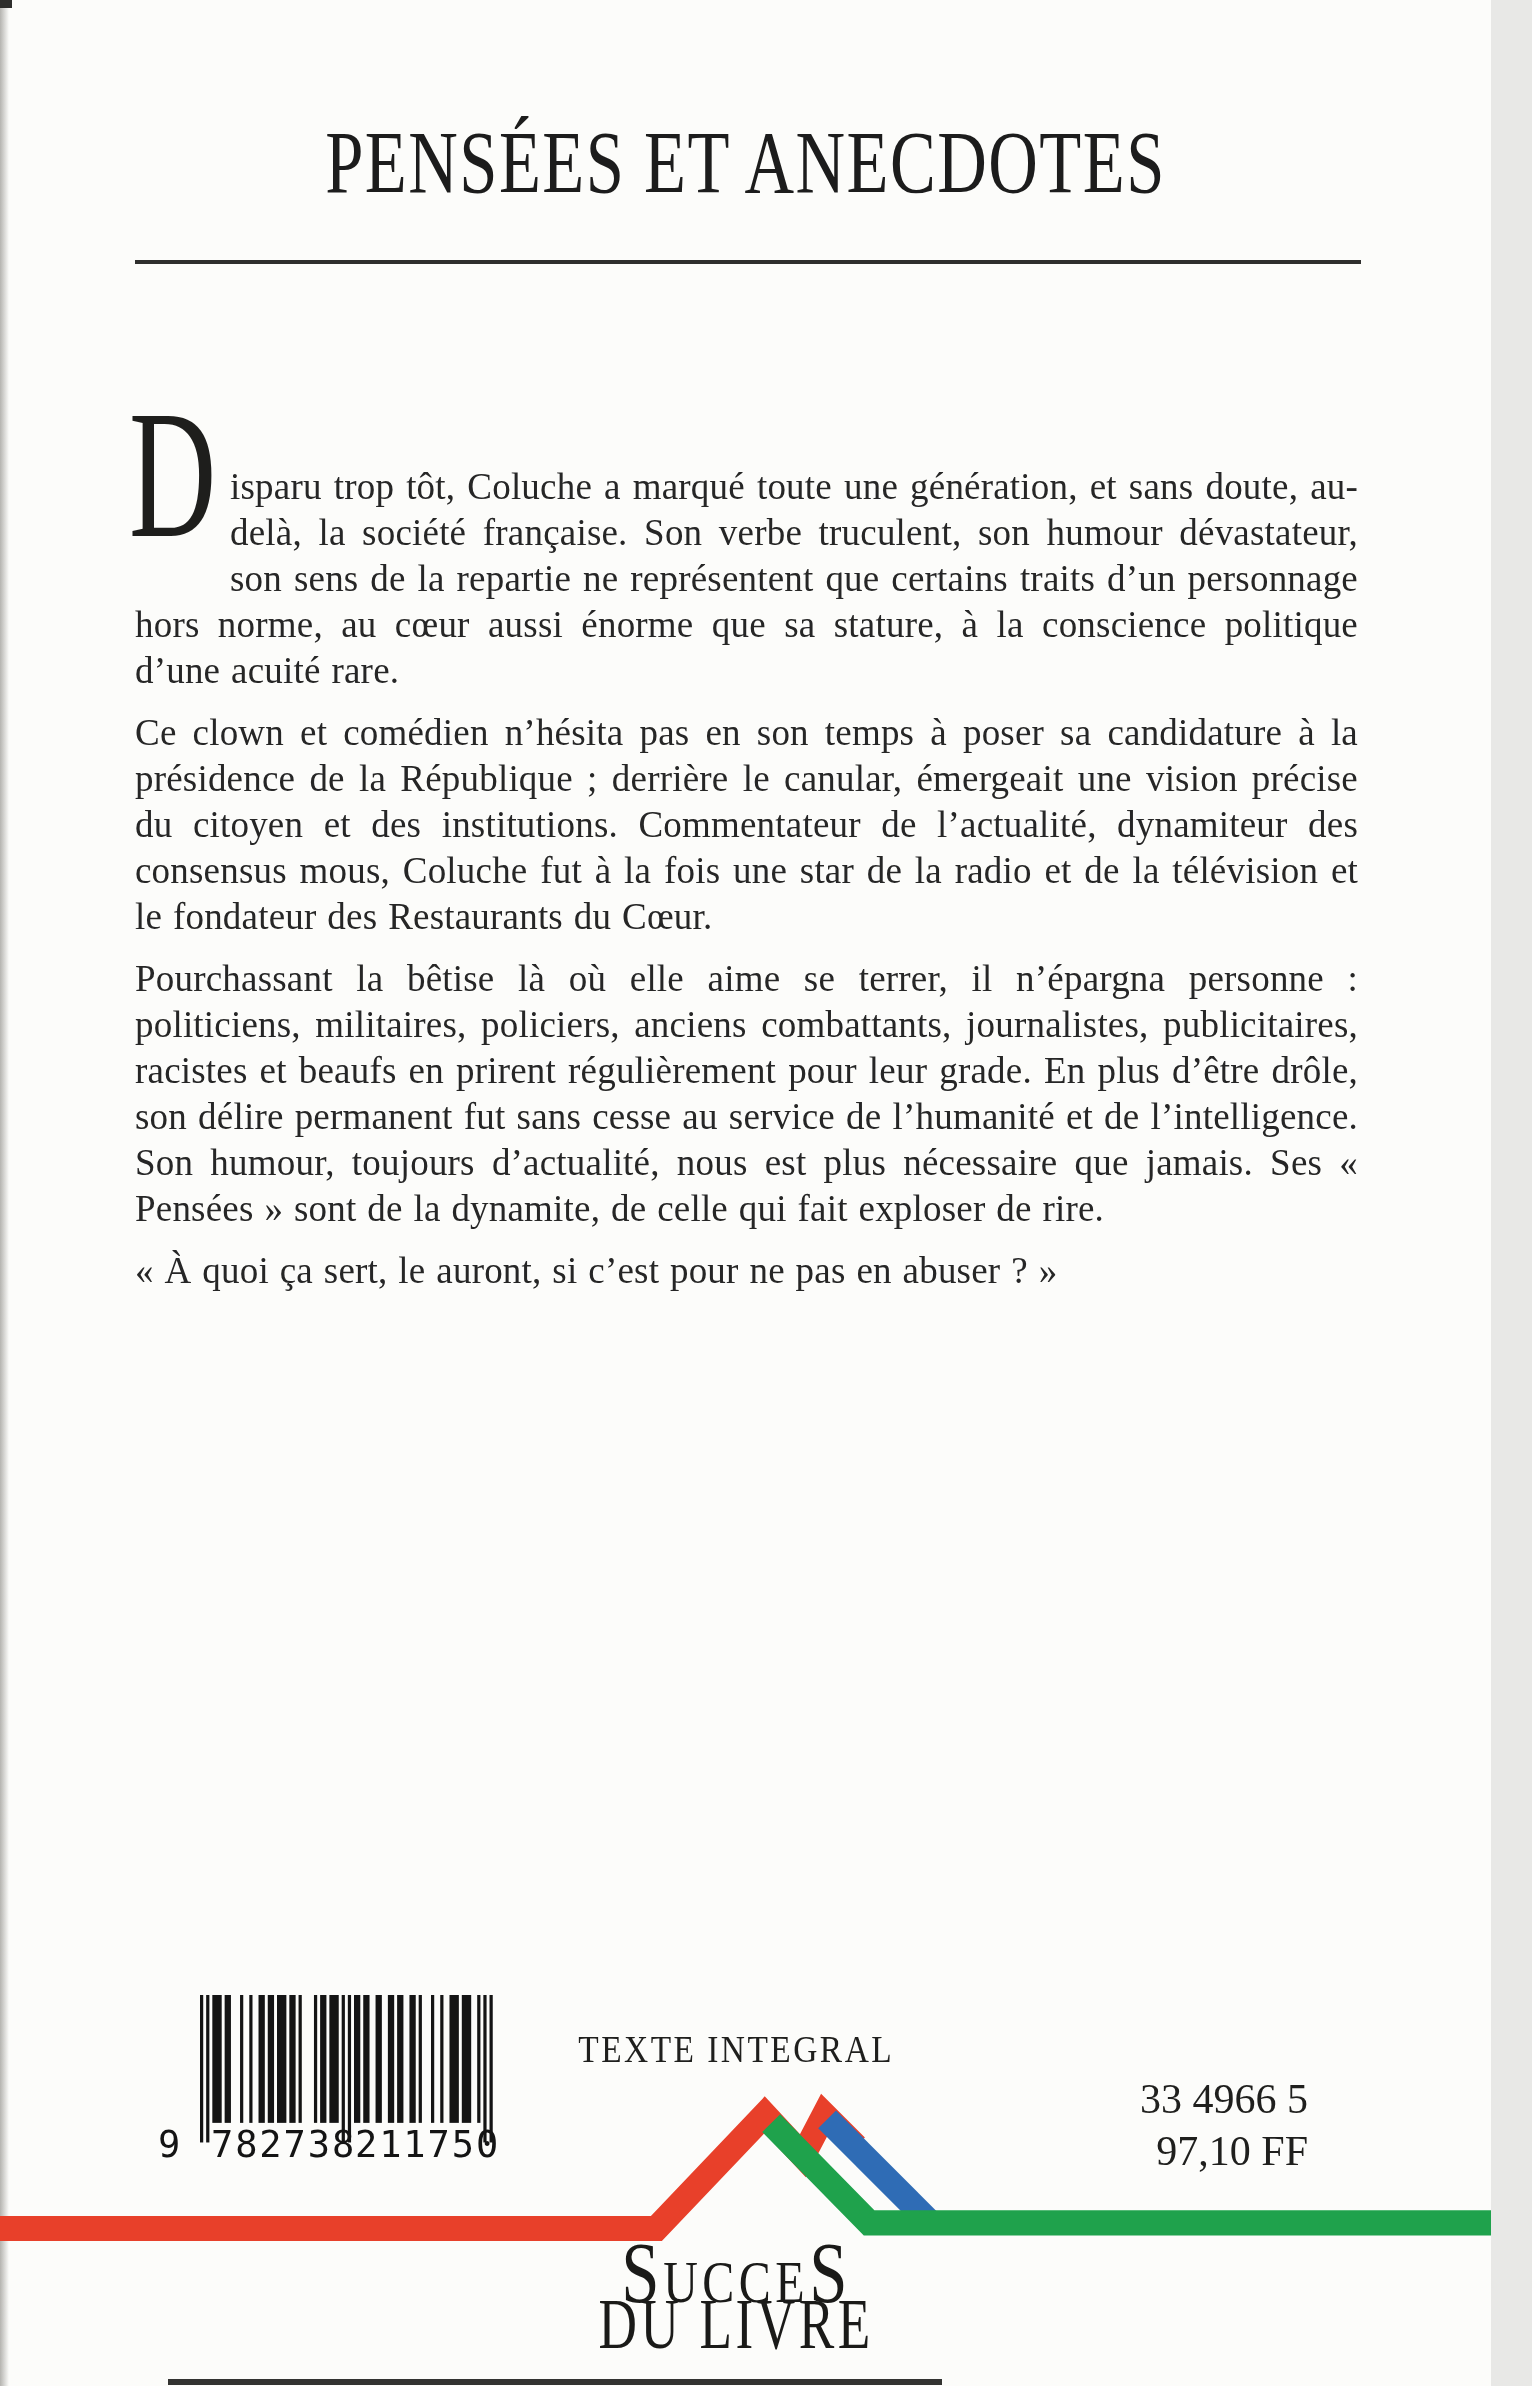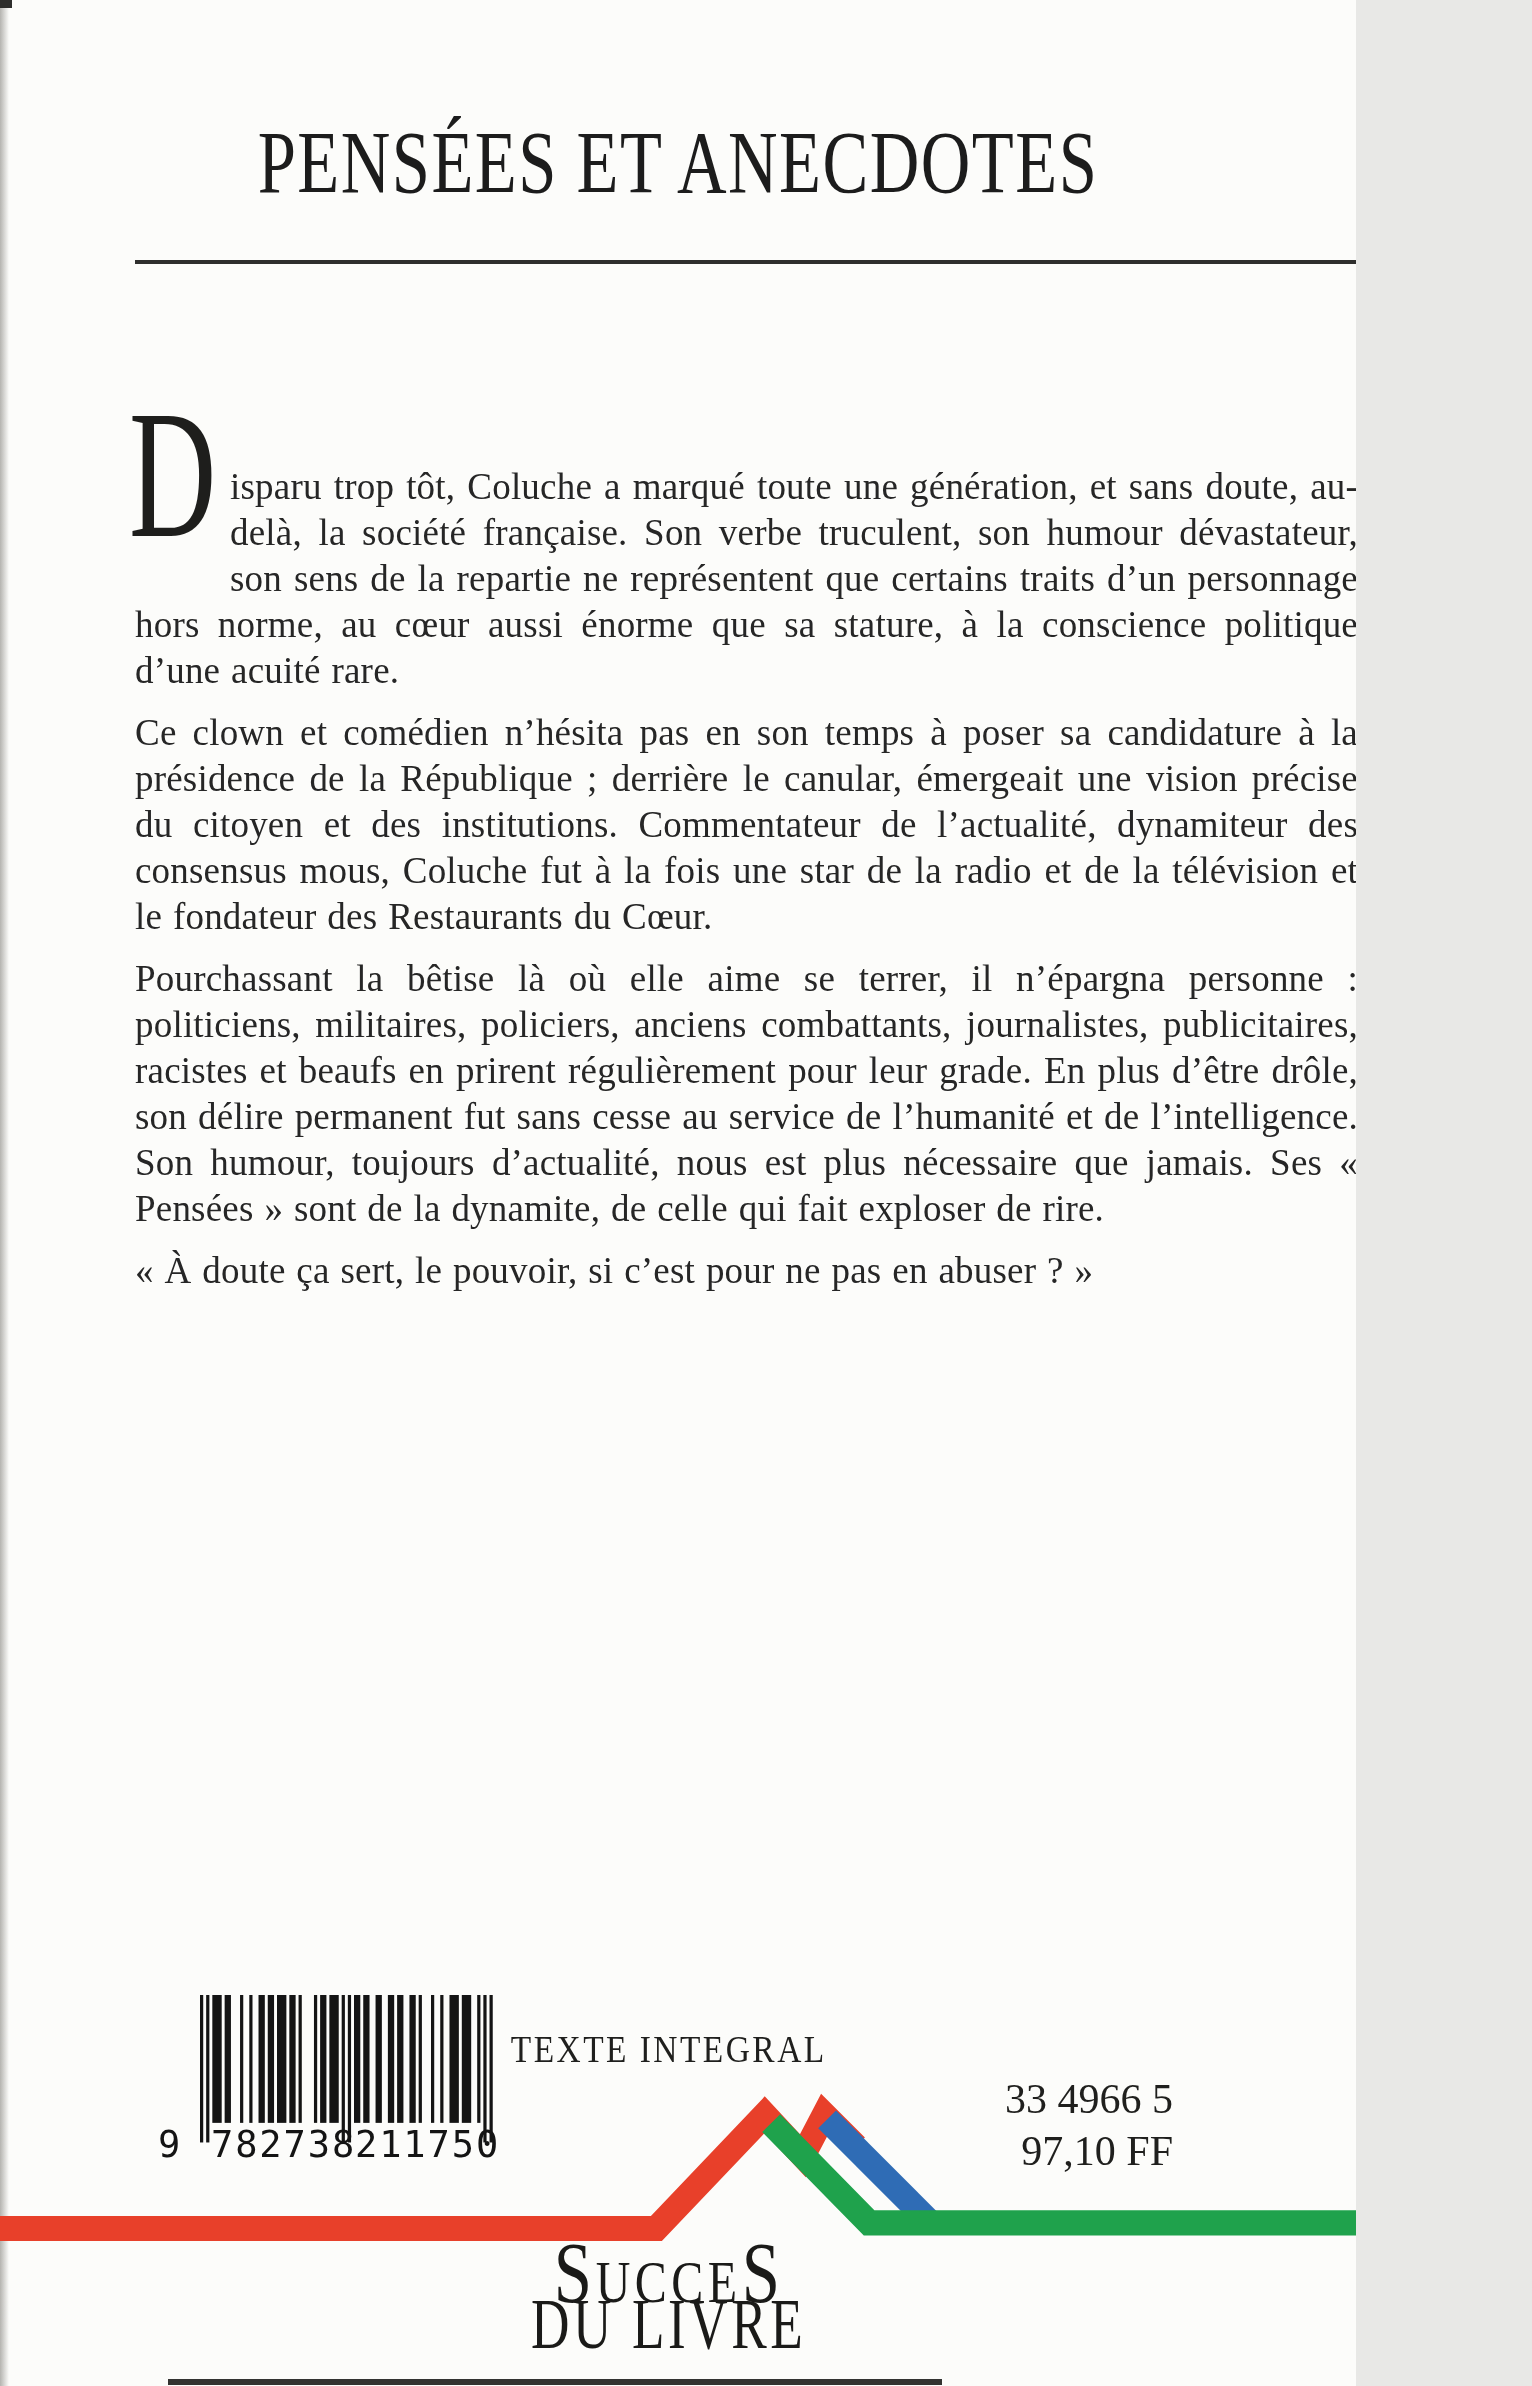--- a/index.html
+++ b/index.html
@@ -1,17 +1,17 @@
 <!DOCTYPE html>
 <html style="font-size:15px"><head>
 <meta charset="utf-8">
 <style>
   html,body{margin:0;padding:0;background:#e8e8e6;}
   .page{
-    position:relative;width:1356px;height:2387px;background:#fcfcfa;
+    position:relative;width:1491px;height:2387px;background:#fcfcfa;
     overflow:hidden;font-family:"Liberation Serif", serif;color:#232323;
   }
   
   .edge-left{position:absolute;left:0;top:0;width:9.3px;height:2387px;
     background:linear-gradient(to right, rgba(110,108,102,.5), rgba(110,108,102,0));}
   .corner-mark{position:absolute;left:0;top:0;width:12px;height:8.4px;background:#2e2e2c;}
   .edge-sliver{position:absolute;width:6.5px;background:#c9c8c4;opacity:.7;}
   .sliver-1{left:1526px;top:970px;height:112px;}
   .sliver-2{left:1526px;top:2298px;height:56px;}
   .bottom-strip{position:absolute;left:168px;top:2379px;width:774px;height:5.6px;background:#1d1d1b;opacity:.9;}
@@ -81,21 +81,21 @@
 
   <div class="title">PENSÉES ET ANECDOTES</div>
   <div class="rule"></div>
 
   <span class="dropcap">D</span>
 
   <div class="blurb">
     <p><span class="dc-spacer"></span><span>isparu trop tôt, Coluche a marqué toute une génération, et sans doute, au-delà, la société française. Son verbe truculent, son humour dévastateur, son sens de la repartie ne représentent que certains traits d’un personnage hors norme, au cœur aussi énorme que sa stature, à la conscience politique d’une acuité rare.</span></p>
     <p>Ce clown et comédien n’hésita pas en son temps à poser sa candidature à la présidence de la République ; derrière le canular, émergeait une vision précise du citoyen et des institutions. Commentateur de l’actualité, dynamiteur des consensus mous, Coluche fut à la fois une star de la radio et de la télévision et le fondateur des Restaurants du Cœur.</p>
     <p>Pourchassant la bêtise là où elle aime se terrer, il n’épargna personne : politiciens, militaires, policiers, anciens combattants, journalistes, publicitaires, racistes et beaufs en prirent régulièrement pour leur grade. En plus d’être drôle, son délire permanent fut sans cesse au service de l’humanité et de l’intelligence. Son humour, toujours d’actualité, nous est plus nécessaire que jamais. Ses « Pensées » sont de la dynamite, de celle qui fait exploser de rire.</p>
-    <p>« À doute ça sert, le pouvoir, si c’est pour ne pas en abuser ? »</p>
+    <p>« À quoi ça sert, le auront, si c’est pour ne pas en abuser ? »</p>
   </div>
 
   <div class="barcode">
     <svg id="bc-svg" width="308" height="154" viewBox="0 0 330 165">
         <rect x="0.00" y="0" width="3.45" height="158" fill="#141414"></rect>
         <rect x="6.60" y="0" width="3.45" height="158" fill="#141414"></rect>
         <rect x="13.20" y="0" width="10.05" height="137" fill="#141414"></rect>
         <rect x="26.40" y="0" width="6.75" height="137" fill="#141414"></rect>
         <rect x="42.90" y="0" width="3.45" height="137" fill="#141414"></rect>
         <rect x="52.80" y="0" width="3.45" height="137" fill="#141414"></rect>

